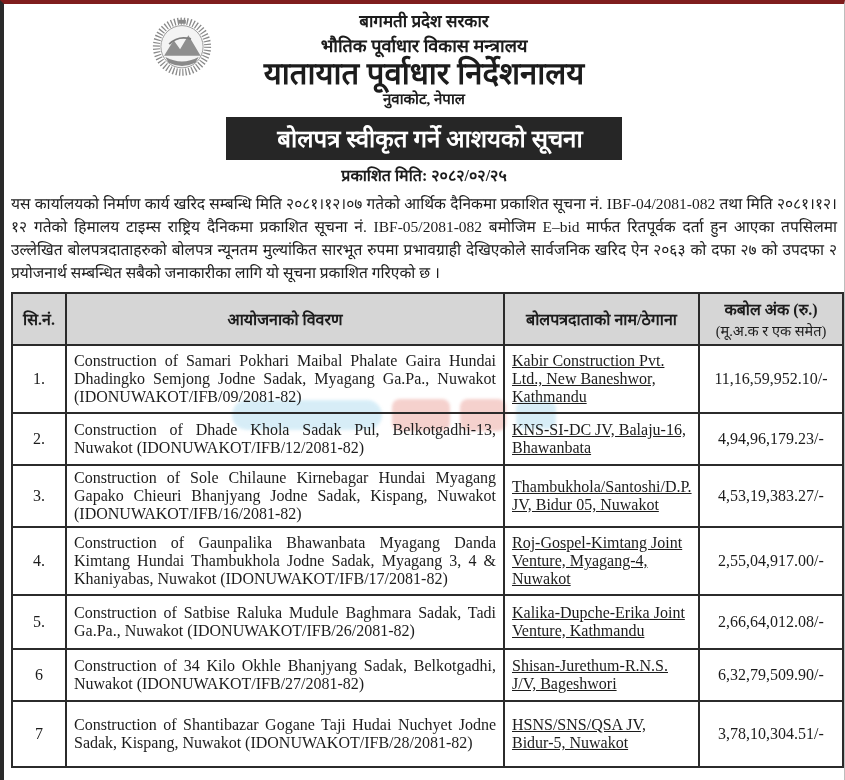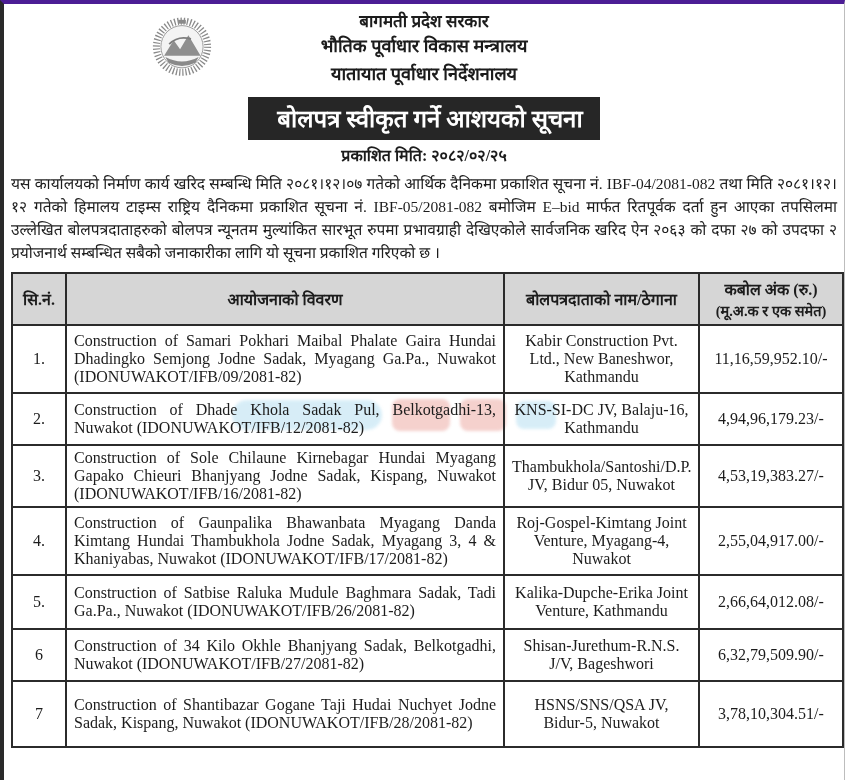--- a/index.html
+++ b/index.html
@@ -7,40 +7,40 @@
   body {
     font-family: "Liberation Serif", "DejaVu Serif", serif;
     color: #1c1c1c;
   }
   .page {
     position: relative;
     width: 845px;
     height: 780px;
     margin: 0 auto;
     background: #ffffff;
-    border-top: 4px solid #4c1d95;
+    border-top: 4px solid #7f1d1d;
     border-left: 4px solid #2a2a2a;
     border-right: 1px solid #bdbdbd;
     overflow: hidden;
   }
   
   .letterhead { text-align: center; padding-top: 7px; position: relative; }
   .letterhead .l1 { font-size: 17px; font-weight: bold; line-height: 22px; }
   .letterhead .l2 { font-size: 18px; font-weight: bold; line-height: 26px; }
-  .letterhead .l3 { font-size: 18px; font-weight: bold; line-height: 30px; }
+  .letterhead .l3 { font-size: 31px; font-weight: bold; line-height: 30px; }
   .letterhead .l4 { font-size: 34px; font-weight: bold; line-height: 40px; }
   .letterhead .l5 { font-size: 15px; font-weight: bold; line-height: 20px; }
   .emblem {
     position: absolute;
     left: 146px; top: 10px;
     width: 64px; height: 68px;
   }
   
   .title-bar {
-    width: 352px;
+    width: 396px;
     margin: 8px auto 0 auto;
     background: #262626;
     color: #ffffff;
     font-size: 24px;
     font-weight: bold;
     text-align: center;
     padding: 4px 6px 6px 18px;
   }
   .pub-date {
     text-align: center;
@@ -88,24 +88,24 @@
     vertical-align: middle;
     background: transparent;
   }
   table.tender thead th {
     background: #d6d6d6;
     font-weight: bold;
     text-align: center;
     height: 52px;
     font-size: 16px;
   }
-  .amount-head-sub { font-size: 14.5px; font-weight: bold; }
+  .amount-head-sub { font-size: 14.5px; font-weight: normal; }
   td.c-sn     { text-align: center; }
   td.c-proj   { text-align: justify; }
-  td.c-bidder { text-align: center; }
+  td.c-bidder { text-align: left; text-decoration: underline; }
   td.c-amount { text-align: center; }
   tbody tr:nth-child(1) { height: 68px; }
   tbody tr:nth-child(2) { height: 52px; }
   tbody tr:nth-child(3) { height: 62px; }
   tbody tr:nth-child(4) { height: 68px; }
   tbody tr:nth-child(5) { height: 54px; }
   tbody tr:nth-child(6) { height: 52px; }
   tbody tr:nth-child(7) { height: 66px; }
 </style>
 </head>
@@ -118,20 +118,21 @@
       <circle cx="50" cy="48" r="40" fill="none" stroke="#8a8a8a" stroke-width="11" stroke-dasharray="2 3"></circle>
       <circle cx="50" cy="48" r="33" fill="#f4f4f4" stroke="#9a9a9a" stroke-width="1.5"></circle>
       <path d="M22 62 L37 38 L47 52 L60 30 L79 62 Z" fill="#8f8f8f"></path>
       <path d="M30 44 q14 -14 34 -8" fill="none" stroke="#7d7d7d" stroke-width="3"></path>
       <path d="M24 64 q26 14 52 0 l-5 9 q-21 10 -42 0 Z" fill="#8a8a8a"></path>
       <rect x="44" y="6" width="12" height="6" fill="#8a8a8a"></rect>
     </svg>
     <div class="l1">बागमती प्रदेश सरकार</div>
     <div class="l2">भौतिक पूर्वाधार विकास मन्त्रालय</div>
     <div class="l3">यातायात पूर्वाधार निर्देशनालय</div>
+    <div class="l5">नुवाकोट, नेपाल</div>
   </div>
 
   <div class="title-bar">बोलपत्र स्वीकृत गर्ने आशयको सूचना</div>
 
   <div class="pub-date">प्रकाशित मिति: २०८२/०२/२५</div>
 
   <div class="notice-body">यस कार्यालयको निर्माण कार्य खरिद सम्बन्धि मिति २०८१।१२।०७ गतेको आर्थिक दैनिकमा प्रकाशित सूचना नं. IBF-04/2081-082 तथा मिति २०८१।१२।१२ गतेको हिमालय टाइम्स राष्ट्रिय दैनिकमा प्रकाशित सूचना नं. IBF-05/2081-082 बमोजिम E–bid मार्फत रितपूर्वक दर्ता हुन आएका तपसिलमा उल्लेखित बोलपत्रदाताहरुको बोलपत्र न्यूनतम मुल्यांकित सारभूत रुपमा प्रभावग्राही देखिएकोले सार्वजनिक खरिद ऐन २०६३ को दफा २७ को उपदफा २ प्रयोजनार्थ सम्बन्धित सबैको जनाकारीका लागि यो सूचना प्रकाशित गरिएको छ ।</div>
 
   <div class="watermark">
     <div class="wm-blob wm-b1"></div>
@@ -162,21 +163,21 @@
   <tr>
     <td class="c-sn">1.</td>
     <td class="c-proj">Construction of Samari Pokhari Maibal Phalate Gaira Hundai Dhadingko Semjong Jodne Sadak, Myagang Ga.Pa., Nuwakot (IDONUWAKOT/IFB/09/2081-82)</td>
     <td class="c-bidder">Kabir Construction Pvt. Ltd., New Baneshwor, Kathmandu</td>
     <td class="c-amount">11,16,59,952.10/-</td>
   </tr>
 
   <tr>
     <td class="c-sn">2.</td>
     <td class="c-proj">Construction of Dhade Khola Sadak Pul, Belkotgadhi-13, Nuwakot (IDONUWAKOT/IFB/12/2081-82)</td>
-    <td class="c-bidder">KNS-SI-DC JV, Balaju-16, Kathmandu</td>
+    <td class="c-bidder">KNS-SI-DC JV, Balaju-16, Bhawanbata</td>
     <td class="c-amount">4,94,96,179.23/-</td>
   </tr>
 
   <tr>
     <td class="c-sn">3.</td>
     <td class="c-proj">Construction of Sole Chilaune Kirnebagar Hundai Myagang Gapako Chieuri Bhanjyang Jodne Sadak, Kispang, Nuwakot (IDONUWAKOT/IFB/16/2081-82)</td>
     <td class="c-bidder">Thambukhola/Santoshi/D.P. JV, Bidur 05, Nuwakot</td>
     <td class="c-amount">4,53,19,383.27/-</td>
   </tr>
 

